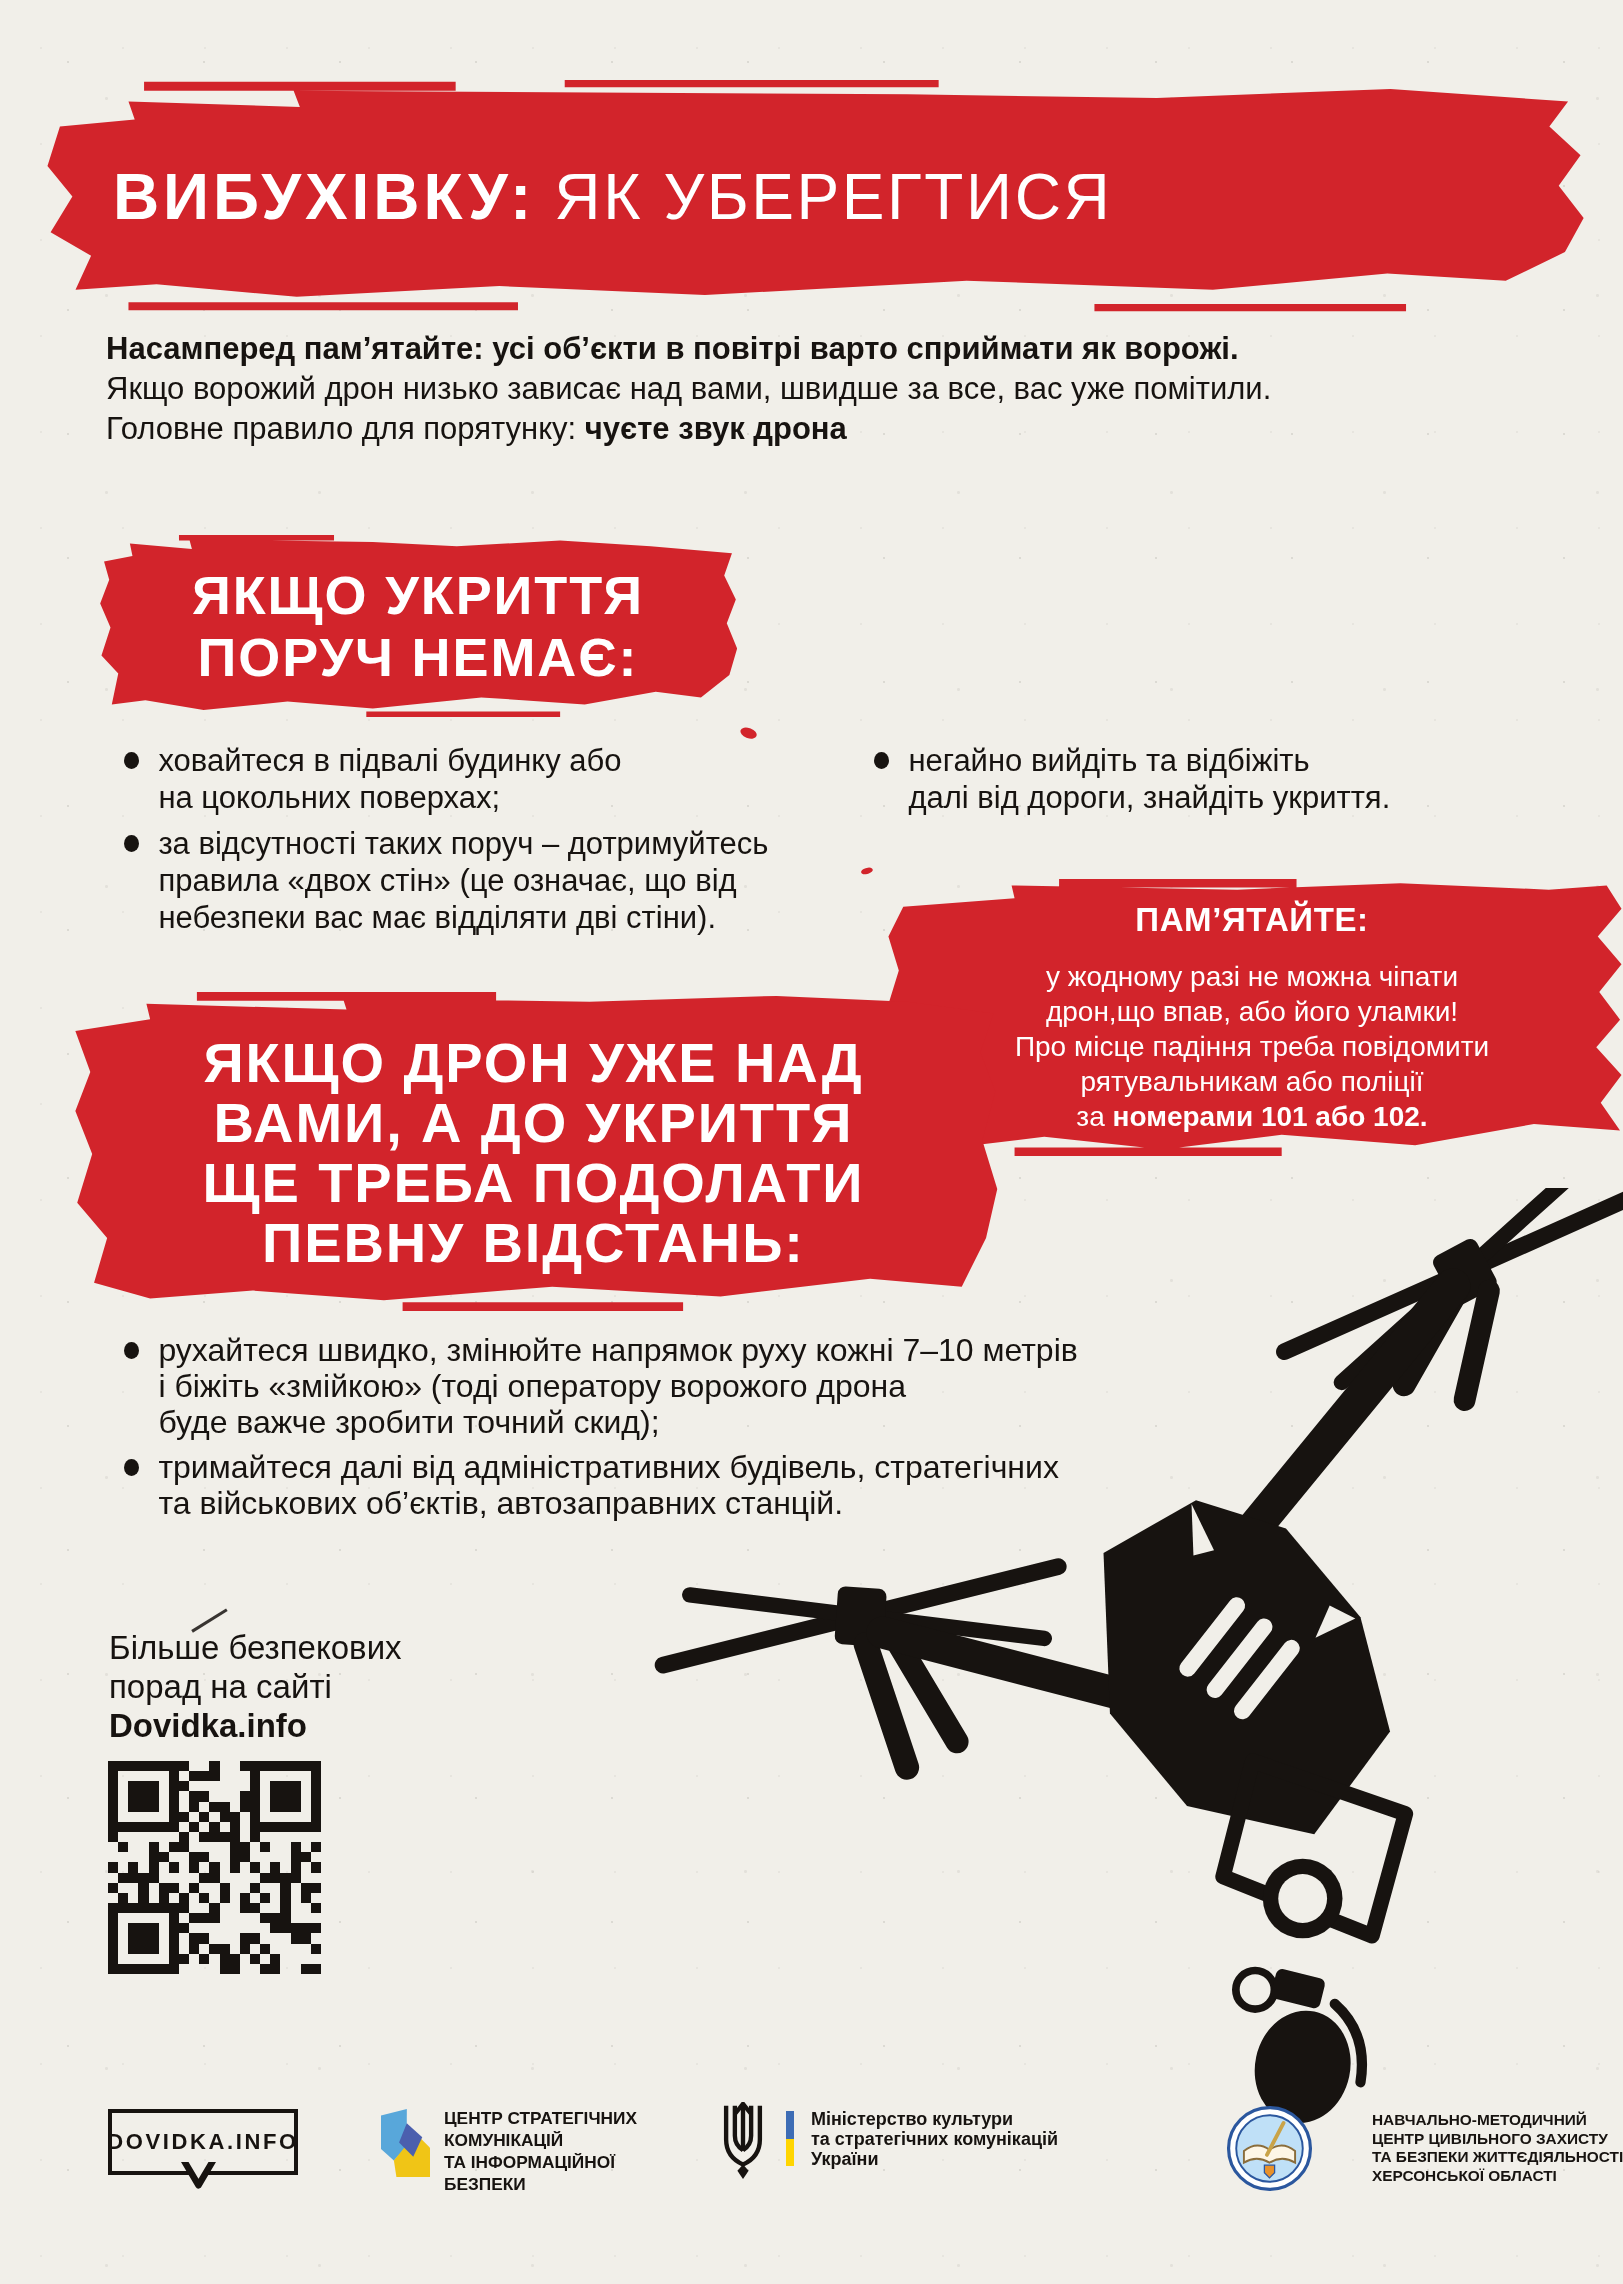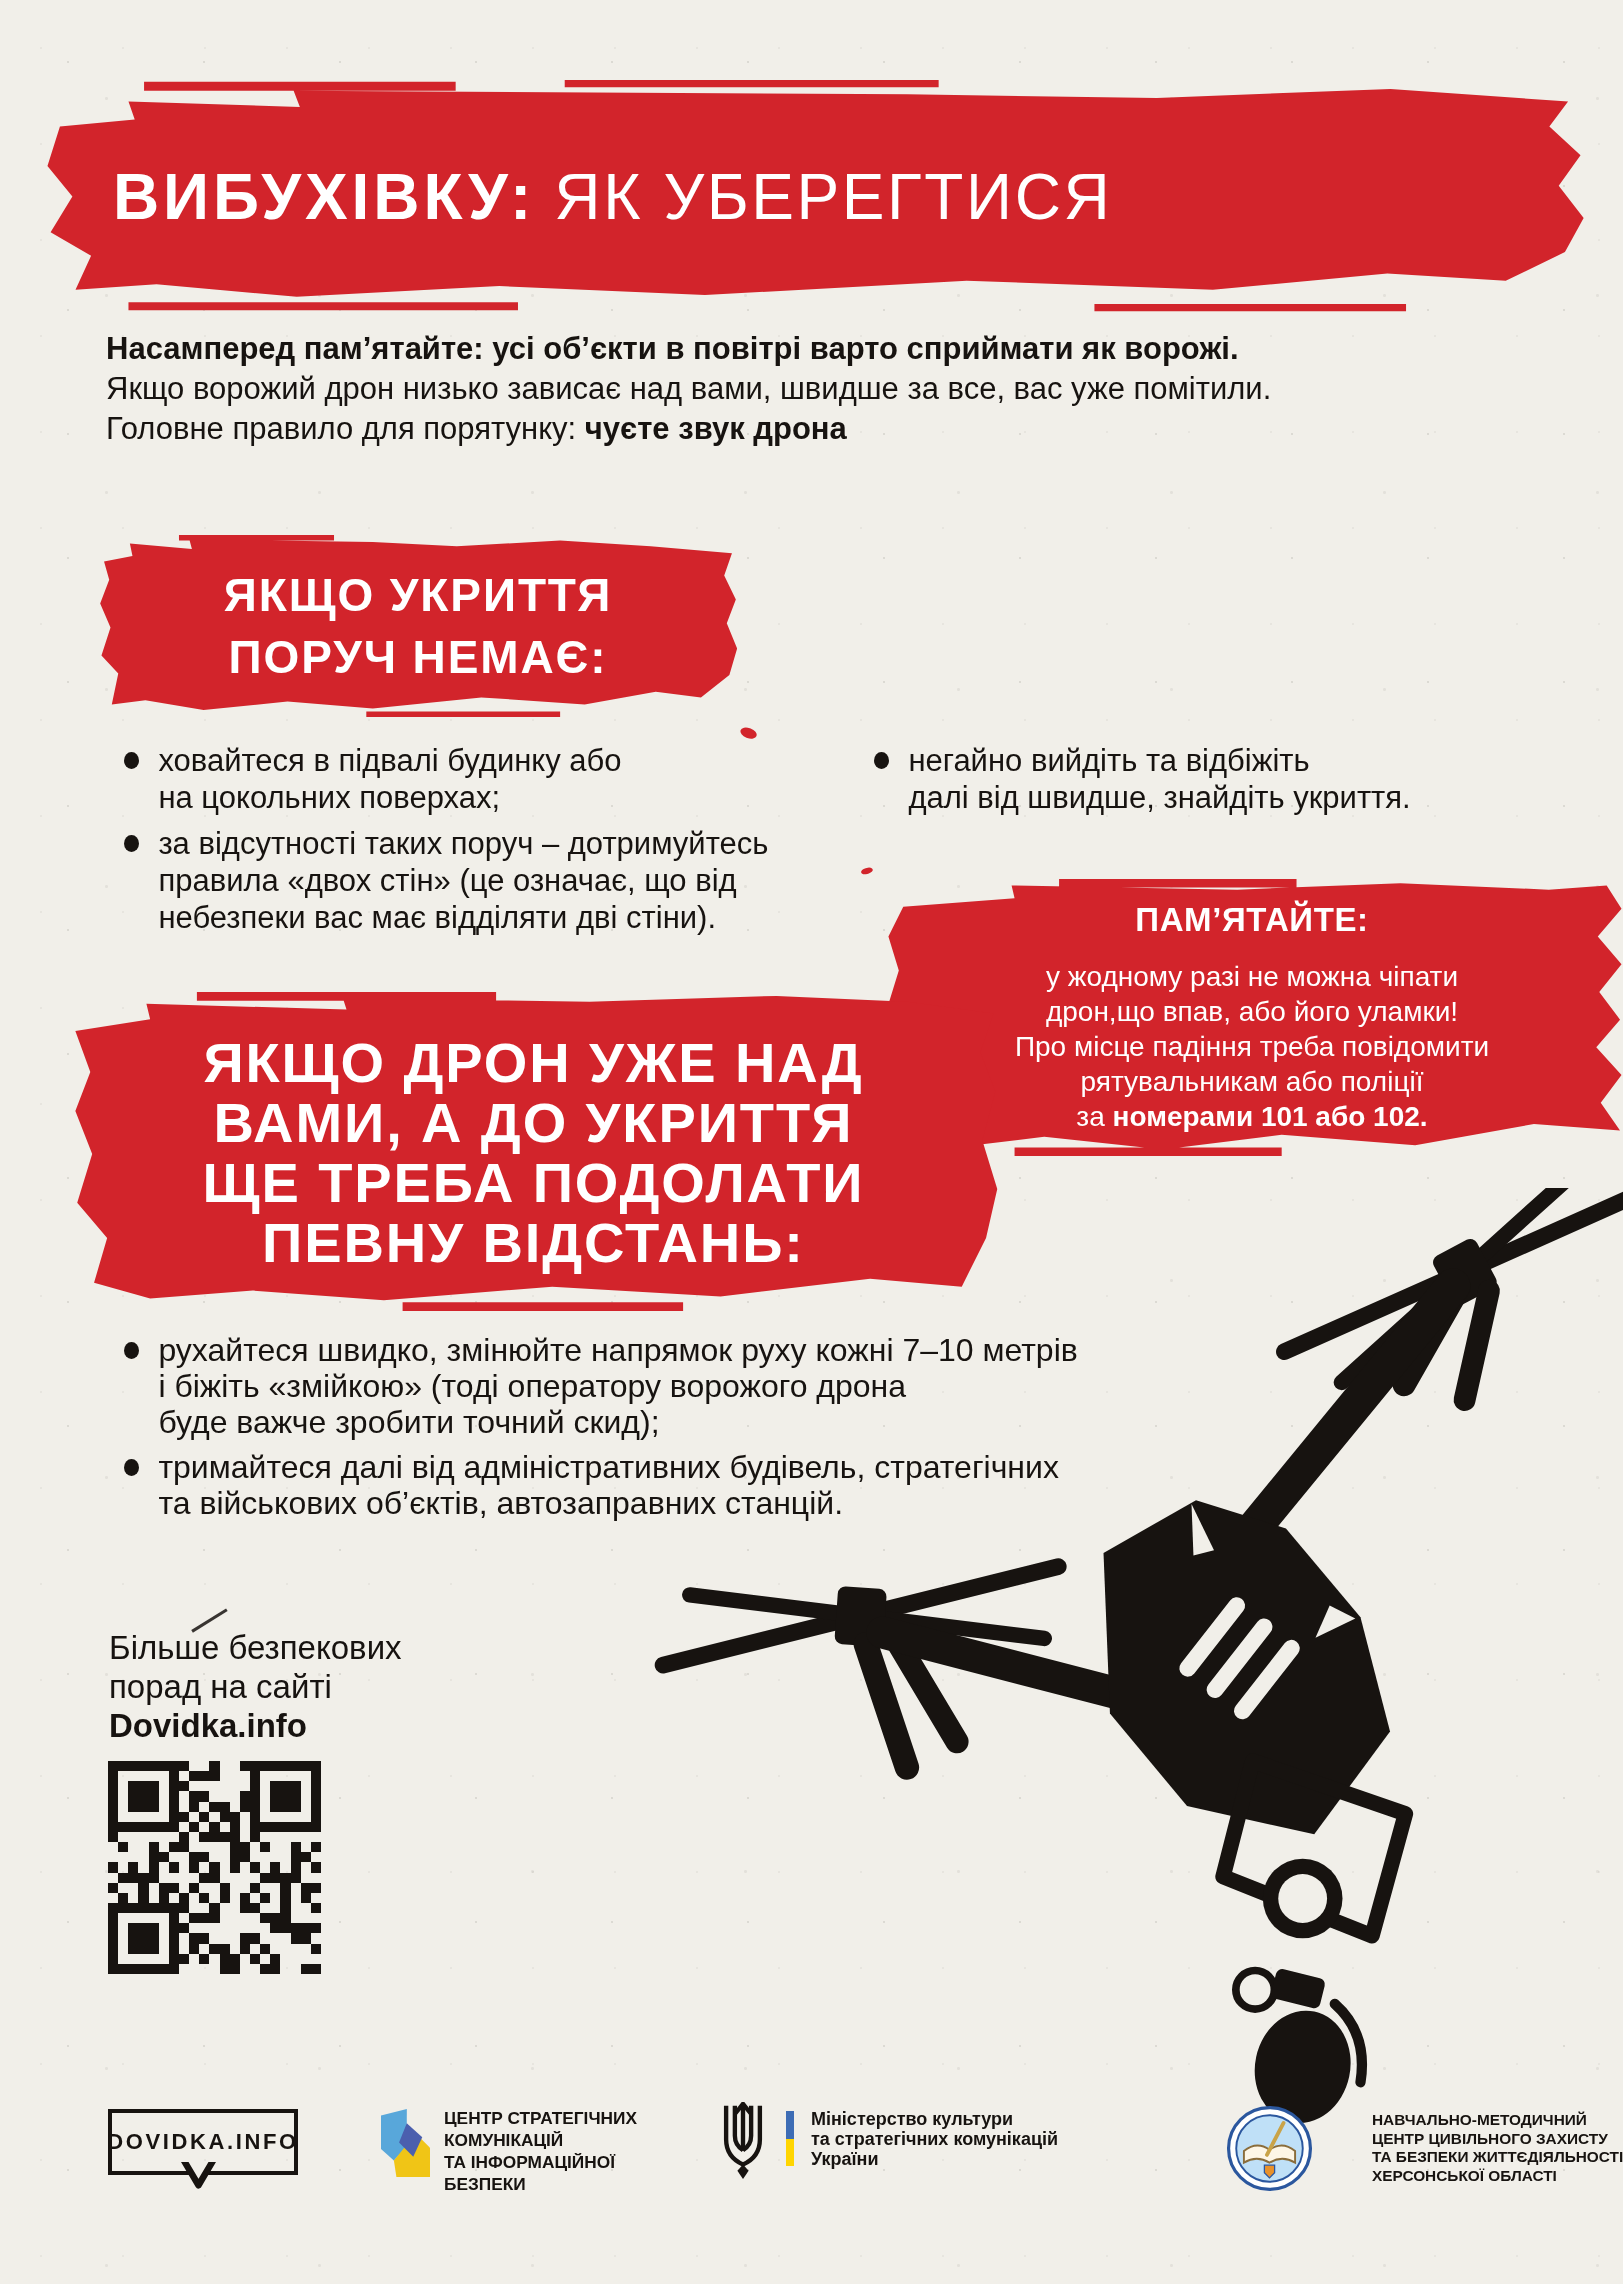--- a/index.html
+++ b/index.html
@@ -32,21 +32,21 @@
   #title-banner .head-text{
     text-align:left;margin-left:78px;font-size:64px;line-height:80px;letter-spacing:3.9px;
   }
   .title-light{font-weight:400;margin-left:19px;letter-spacing:2.6px;}
 
   
   #intro{left:106px;top:329px;width:1452px;font-size:31px;line-height:40px;z-index:1;}
 
   
   #h-no-shelter{left:95px;top:535px;width:646px;height:182px;}
-  #h-no-shelter .head-text{font-size:46px;line-height:62px;letter-spacing:1.9px;}
+  #h-no-shelter .head-text{font-size:54px;line-height:62px;letter-spacing:1.9px;}
   #h-transport{left:847px;top:487px;width:777px;height:252px;}
   #h-transport .head-text{font-size:49px;line-height:62px;letter-spacing:1.9px;}
   #h-drone-above{left:66px;top:992px;width:935px;height:322px;}
   #h-drone-above .head-text{font-size:56px;line-height:60px;letter-spacing:1.9px;}
 
   
   #remember{left:881px;top:879px;width:742px;height:277px;}
   #remember .rem-inner{position:relative;z-index:1;color:#fff;text-align:center;}
   .rem-title{font-size:33px;font-weight:bold;margin-bottom:20px;letter-spacing:0.6px;}
   .rem-body{font-size:28px;line-height:35px;}
@@ -139,21 +139,21 @@
 правила «двох стін» (це означає, що від
 небезпеки вас має відділяти дві стіни).</span>
       </li>
   </ul>
 
 
   <ul class="blist" id="bullets-transport">
     <li>
         <span class="dot"></span>
         <span class="li-text">негайно вийдіть та відбіжіть
-далі від швидше, знайдіть укриття.</span>
+далі від дороги, знайдіть укриття.</span>
       </li>
   </ul>
 
   <div class="brush-wrap" id="remember">
     <div class="brush-bg">
       <svg viewBox="0 0 1000 260" preserveAspectRatio="none" aria-hidden="true">
         <path fill="currentColor" d="M30,26 L180,18 176,6 480,10 700,4 900,10 978,6 998,28 966,54 998,80 968,106 996,132 964,158 998,184 970,210 996,236 880,230 720,250 540,240 380,254 220,242 100,252 34,238 14,200 28,160 8,122 24,86 10,54 Z
         M240,0 h320 v8 h-320 z M180,252 h360 v8 h-360 z"></path>
       </svg>
     </div>

